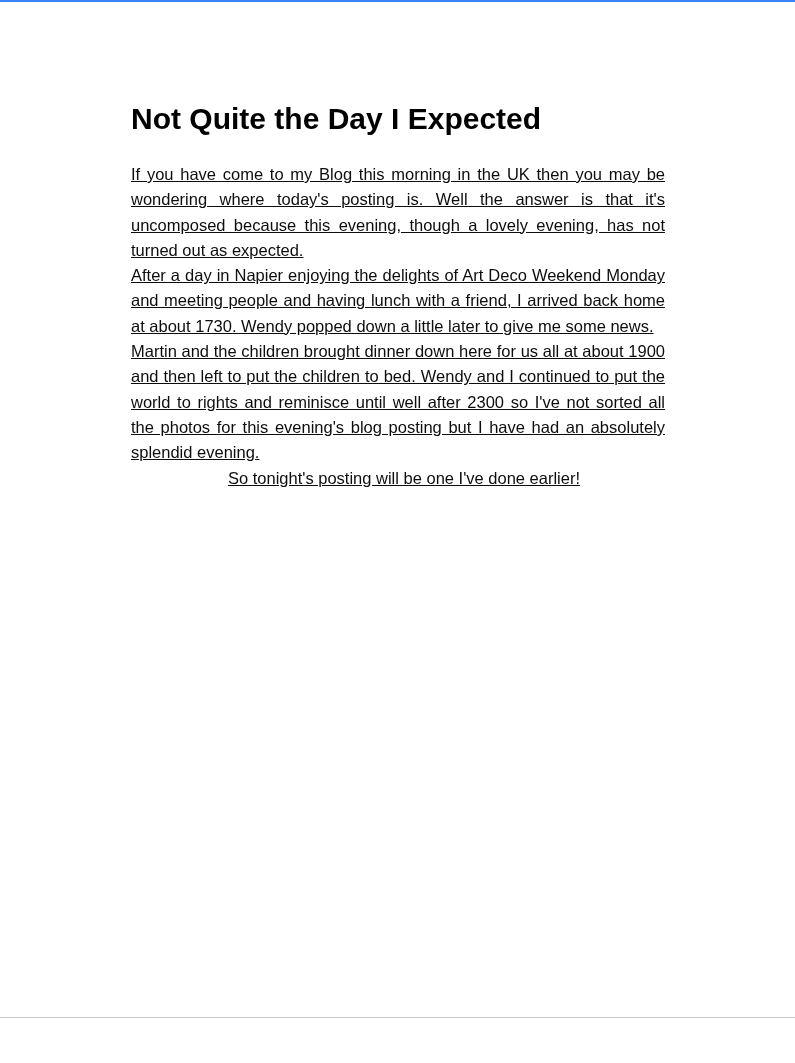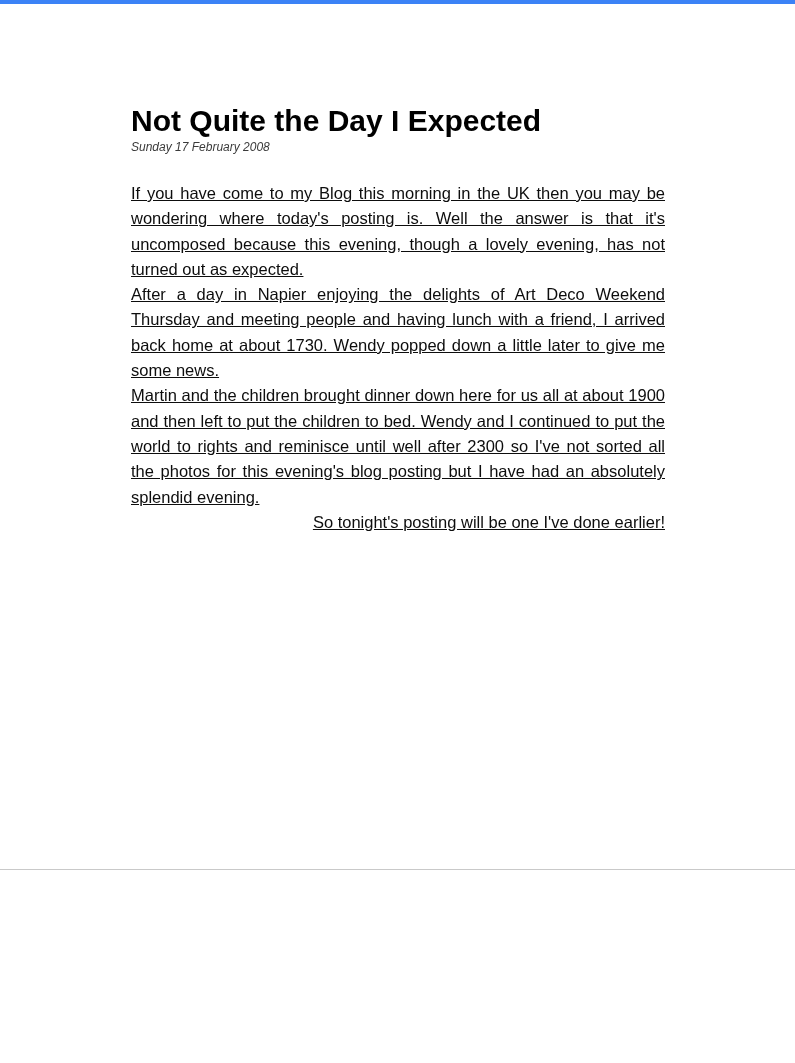--- a/index.html
+++ b/index.html
@@ -3,25 +3,25 @@
 <meta charset="utf-8">
 <style>
   html, body {
     margin: 0;
     padding: 0;
     background: #ffffff;
   }
   .page {
     position: relative;
     width: 795px;
-    height: 870px;
+    height: 1018px;
     background: #ffffff;
     overflow: hidden;
     box-sizing: border-box;
-    border-top: 4px solid #3b82f6;
+    border-top: 2px solid #3b82f6;
     border-bottom: 1px solid #c9c9c9;
   }
   .content {
     position: absolute;
     left: 131px;
     top: 100px;
     width: 534px;
   }
   .title {
     margin: 0;
@@ -46,42 +46,41 @@
   .body-text p {
     margin: 0;
     font-family: "Liberation Sans", sans-serif;
     font-size: 16.5px;
     line-height: 25.3px;
     color: #0d0d0d;
     text-align: justify;
     text-decoration: underline;
   }
   .body-text p:last-child {
-    text-align: right;
+    text-align: center;
     margin-left: 12px;
   }
   .page-number {
     position: absolute;
     left: 0;
     right: 0;
     top: 1017px;
     text-align: center;
     font-family: "Liberation Serif", serif;
     font-size: 16px;
     color: #3c3c3c;
   }
 </style>
 </head>
 <body>
 
 <div class="page">
   <div class="content">
     <h1 class="title">Not Quite the Day I Expected</h1>
-    <div class="date">Sunday 17 February 2008</div>
     <div class="body-text">
       <p>If you have come to my Blog this morning in the UK then you may be wondering where today's posting is. Well the answer is that it's uncomposed because this evening, though a lovely evening, has not turned out as expected.</p>
-      <p>After a day in Napier enjoying the delights of Art Deco Weekend Thursday and meeting people and having lunch with a friend, I arrived back home at about 1730. Wendy popped down a little later to give me some news.</p>
+      <p>After a day in Napier enjoying the delights of Art Deco Weekend Monday and meeting people and having lunch with a friend, I arrived back home at about 1730. Wendy popped down a little later to give me some news.</p>
       <p>Martin and the children brought dinner down here for us all at about 1900 and then left to put the children to bed. Wendy and I continued to put the world to rights and reminisce until well after 2300 so I've not sorted all the photos for this evening's blog posting but I have had an absolutely splendid evening.</p>
       <p>So tonight's posting will be one I've done earlier!</p>
     </div>
   </div>
   <div class="page-number">190</div>
 </div>
 
 </body></html>

